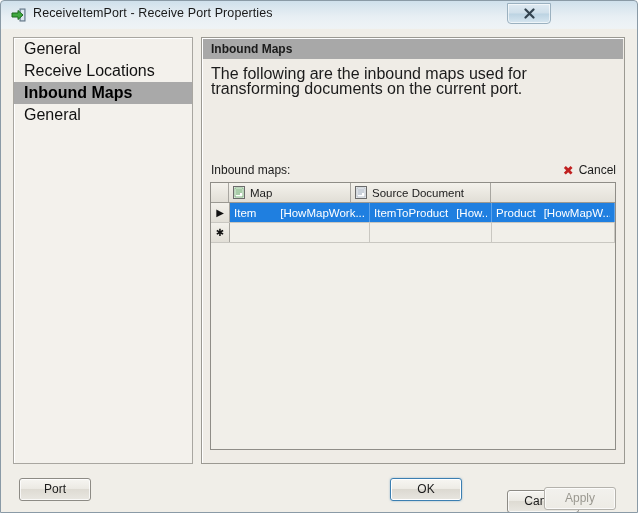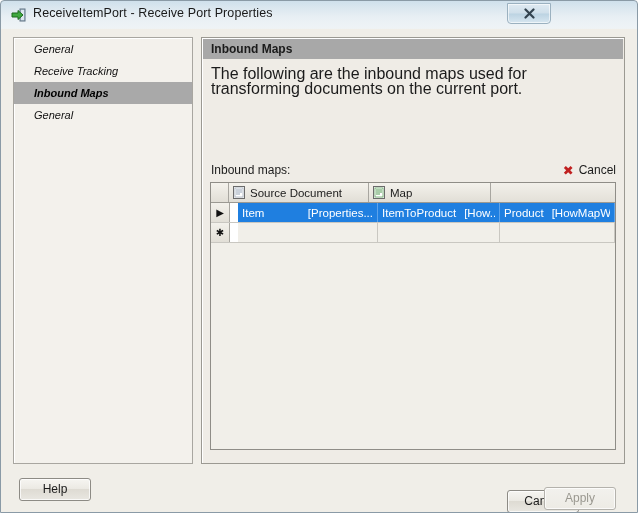--- a/index.html
+++ b/index.html
@@ -89,25 +89,24 @@
     width: 180px;
     height: 427px;
     box-sizing: border-box;
     background: #f3f1ec;
     border: 1px solid #a8a6a0;
     box-shadow: inset 1px 1px 0 #ffffff;
   }
   .nav-item {
     height: 22px;
     line-height: 22px;
-    padding-left: 20px;
-    font-size: 11px;
+    padding-left: 10px;
+    font-size: 16px;
     color: #111111;
     white-space: nowrap;
-    font-style: italic;
   }
   .nav-item.selected {
     background: #a9a9a9;
     color: #000000;
     font-weight: bold;
   }
 
   
   .content-panel {
     position: absolute;
@@ -233,21 +232,21 @@
     display: flex;
     align-items: center;
     box-sizing: border-box;
     padding: 0 4px;
     border-right: 1px solid #c9c7c1;
     font-size: 11.5px;
     overflow: hidden;
     white-space: nowrap;
     background: #f1efe9;
   }
-  .g-src { width: 140px; flex: 0 0 140px; margin-left: 8px; }
+  .g-src { width: 140px; flex: 0 0 140px; }
   .g-map { width: 122px; flex: 0 0 122px; }
   .g-tgt { flex: 1 1 auto; }
   .g-name { flex: 0 0 auto; }
   .g-qual {
     margin-left: auto;
     padding-left: 8px;
     overflow: hidden;
     text-overflow: clip;
   }
   .grid-row.empty .g-cell {
@@ -316,70 +315,70 @@
       <svg width="11" height="11" viewBox="0 0 11 11">
         <path d="M1.5 1.5 L9.5 9.5 M9.5 1.5 L1.5 9.5" stroke="#33434f" stroke-width="2.2" stroke-linecap="round"></path>
       </svg>
     </div>
   </div>
 
   <div class="dialog-body">
 
     <div class="nav-panel">
       <div class="nav-item">General</div>
-      <div class="nav-item">Receive Tracking</div>
+      <div class="nav-item">Receive Locations</div>
       <div class="nav-item selected">Inbound Maps</div>
       <div class="nav-item">General</div>
     </div>
 
     <div class="content-panel">
       <div class="section-header">Inbound Maps</div>
       <div class="section-desc">The following are the inbound maps used for transforming documents on the current port.</div>
 
       <div class="maps-label">Inbound maps:</div>
 
       <div class="remove-btn">
         <span class="remove-x">✖</span>
         <span>Cancel</span>
       </div>
 
       <div class="grid">
 
         <div class="grid-header">
           <div class="gh-cell gh-corner"></div>
+
+          <div class="gh-cell gh-map">
+            <span class="doc-icon">
+              <svg width="12" height="13" viewBox="0 0 12 13">
+                <rect x="0.5" y="0.5" width="11" height="12" fill="#f4f4f4" stroke="#6b6b6b"></rect>
+                <rect x="2" y="2" width="8" height="9" fill="#ffffff" stroke="#4f9a4f" stroke-width="0.7"></rect>
+                <path d="M3 4 h6 M3 6 h6 M3 8 h4" stroke="#3f8f3f" stroke-width="0.9"></path>
+              </svg>
+            </span>
+            <span>Map</span>
+          </div>
 
           <div class="gh-cell gh-src">
             <span class="doc-icon">
               <svg width="12" height="13" viewBox="0 0 12 13">
                 <rect x="0.5" y="0.5" width="11" height="12" fill="#f4f4f4" stroke="#6b6b6b"></rect>
                 <rect x="2" y="2" width="8" height="9" fill="#ffffff" stroke="#9aa7b5" stroke-width="0.7"></rect>
                 <path d="M3 4 h6 M3 6 h6 M3 8 h4" stroke="#7b8ea3" stroke-width="0.8"></path>
               </svg>
             </span>
             <span>Source Document</span>
           </div>
 
-          <div class="gh-cell gh-map">
-            <span class="doc-icon">
-              <svg width="12" height="13" viewBox="0 0 12 13">
-                <rect x="0.5" y="0.5" width="11" height="12" fill="#f4f4f4" stroke="#6b6b6b"></rect>
-                <rect x="2" y="2" width="8" height="9" fill="#ffffff" stroke="#4f9a4f" stroke-width="0.7"></rect>
-                <path d="M3 4 h6 M3 6 h6 M3 8 h4" stroke="#3f8f3f" stroke-width="0.9"></path>
-              </svg>
-            </span>
-            <span>Map</span>
-          </div>
-
         </div>
 
         <div class="grid-row selected">
           <div class="g-rowhead">▶</div>
           <div class="g-cell g-src">
             <span class="g-name">Item</span>
-            <span class="g-qual">[Properties...</span>
+            <span class="g-qual">[HowMapWork...</span>
           </div>
           <div class="g-cell g-map">
             <span class="g-name">ItemToProduct</span>
             <span class="g-qual">[How...</span>
           </div>
           <div class="g-cell g-tgt">
             <span class="g-name">Product</span>
             <span class="g-qual">[HowMapW...</span>
           </div>
         </div>
@@ -389,19 +388,20 @@
           <div class="g-cell g-src"></div>
           <div class="g-cell g-map"></div>
           <div class="g-cell g-tgt"></div>
         </div>
 
         <div class="grid-filler"></div>
       </div>
     </div>
 
     <div class="footer">
-      <div class="btn btn-help">Help</div>
+      <div class="btn btn-help">Port</div>
+      <div class="btn btn-ok">OK</div>
       <div class="btn btn-cancel">Cancel</div>
       <div class="btn btn-apply">Apply</div>
     </div>
 
   </div>
 </div>
 
 </body></html>

